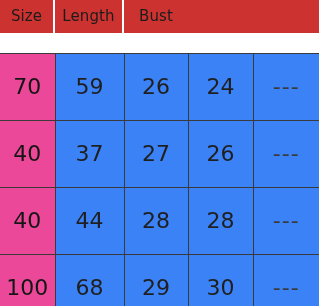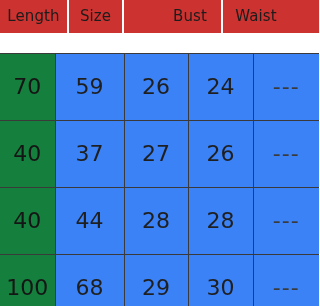--- a/index.html
+++ b/index.html
@@ -75,39 +75,38 @@
     border-right: 1px solid #3a3a3a;
     border-bottom: 1px solid #3a3a3a;
     box-sizing: border-box;
     overflow: hidden;
     white-space: nowrap;
   }
   .body-table td:last-child {
     border-right: none;
   }
   .body-table td.size-cell {
-    background: #15803d;
+    background: #ec4899;
     color: #151515;
     border-right: 1px solid #3a3a3a;
   }
   .body-table td.dash-cell {
     color: #3a3a3a;
     letter-spacing: 1px;
   }
 </style>
 </head>
 <body>
 
 <div class="size-chart">
 
   <div class="header-row">
+    <div class="header-cell" style="width: 55px; flex: 0 0 55px;">Size</div>
     <div class="header-cell" style="width: 69px; flex: 0 0 69px;">Length</div>
-    <div class="header-cell" style="width: 55px; flex: 0 0 55px;">Size</div>
-    <div class="header-cell" style="width: 64px; flex: 0 0 64px; margin-left: 35px;">Bust</div>
-    <div class="header-cell" style="width: 66px; flex: 0 0 66px;">Waist</div>
+    <div class="header-cell" style="width: 64px; flex: 0 0 64px;">Bust</div>
   </div>
 
   <div class="header-gap"></div>
 
   <table class="body-table">
     <colgroup>
       <col id="col-0" style="width: 55px;">
         <col id="col-1" style="width: 69px;">
         <col id="col-2" style="width: 64px;">
         <col id="col-3" style="width: 65px;">

